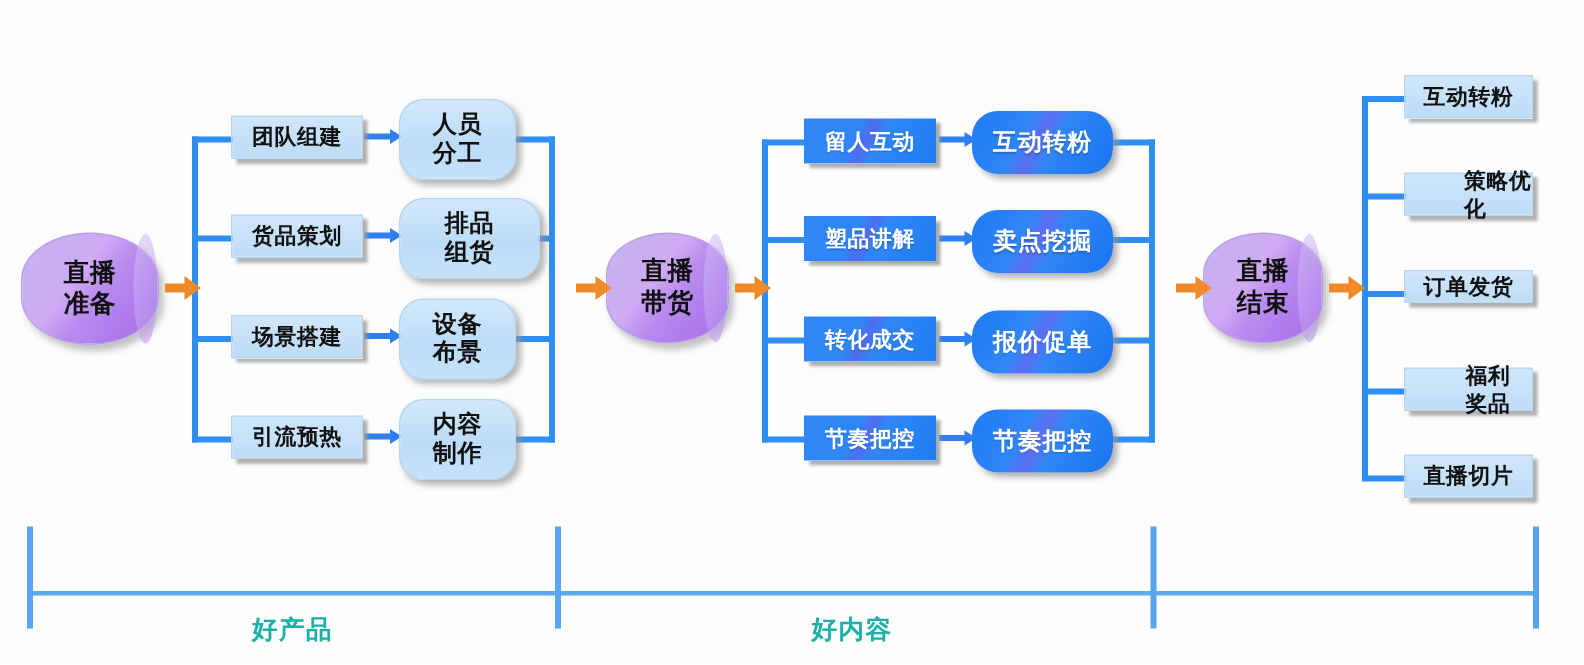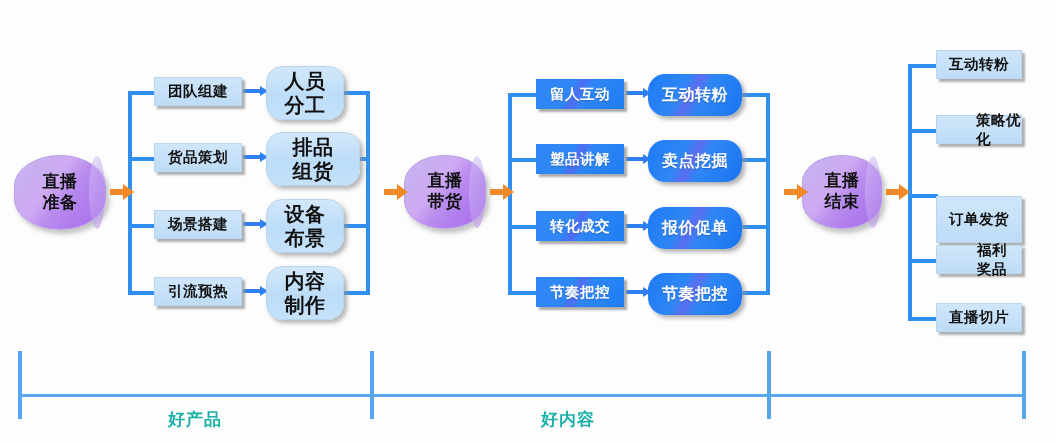--- a/index.html
+++ b/index.html
@@ -56,21 +56,21 @@
     z-index: 5;
   }
   
   .pillbox {
     position: absolute;
     display: flex; align-items: center; justify-content: center;
     text-align: center;
     line-height: 1.2;
     background: linear-gradient(180deg,#d2e8fb 0%, #bcdcf8 55%, #c6e2fa 100%);
     color: #111111;
-    font-size: 20px;
+    font-size: 16px;
     font-weight: 700;
     letter-spacing: .5px;
     border-radius: 16px;
     box-shadow: 3px 3px 4px rgba(150,150,150,.7);
     border: 1px solid #b5d4ee;
     z-index: 5;
   }
   .pillbox span { white-space: pre-line; }
 
   
@@ -265,21 +265,21 @@
   <div class="hline" style="left:908px; top:194px; width:30px;"></div>
   <div class="hline" style="left:908px; top:259px; width:30px;"></div>
   <div class="hline" style="left:908px; top:317px; width:30px;"></div>
 
   <div class="rectbox" style="left:936px; top:50px; width:86px; height:29px;">
     <span>互动转粉</span>
   </div>
   <div class="rectbox" style="left:936px; top:115px; width:86px; height:29px;padding-left:39px;">
     <span>策略优化</span>
   </div>
-  <div class="rectbox" style="left:936px; top:180px; width:86px; height:47px;margin-top:16px;">
+  <div class="rectbox" style="left:936px; top:180px; width:86px; height:22px;">
     <span>订单发货</span>
   </div>
   <div class="rectbox" style="left:936px; top:245px; width:86px; height:29px;padding-left:40px;">
     <span>福利奖品</span>
   </div>
   <div class="rectbox" style="left:936px; top:303px; width:86px; height:29px;">
     <span>直播切片</span>
   </div>
 
   <div class="axis-h" style="left:18px; top:394px; width:1008px;"></div>

